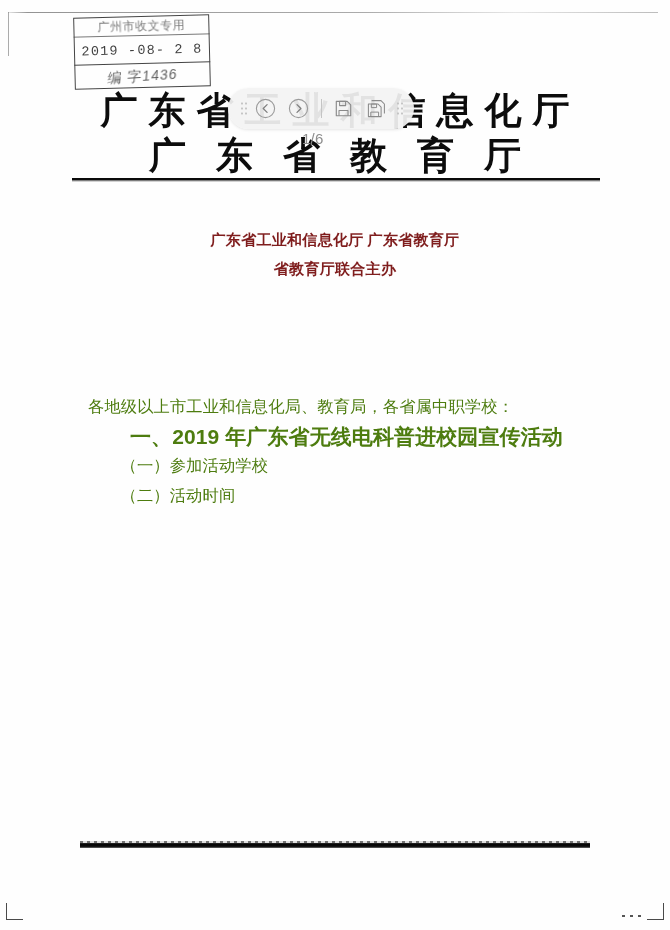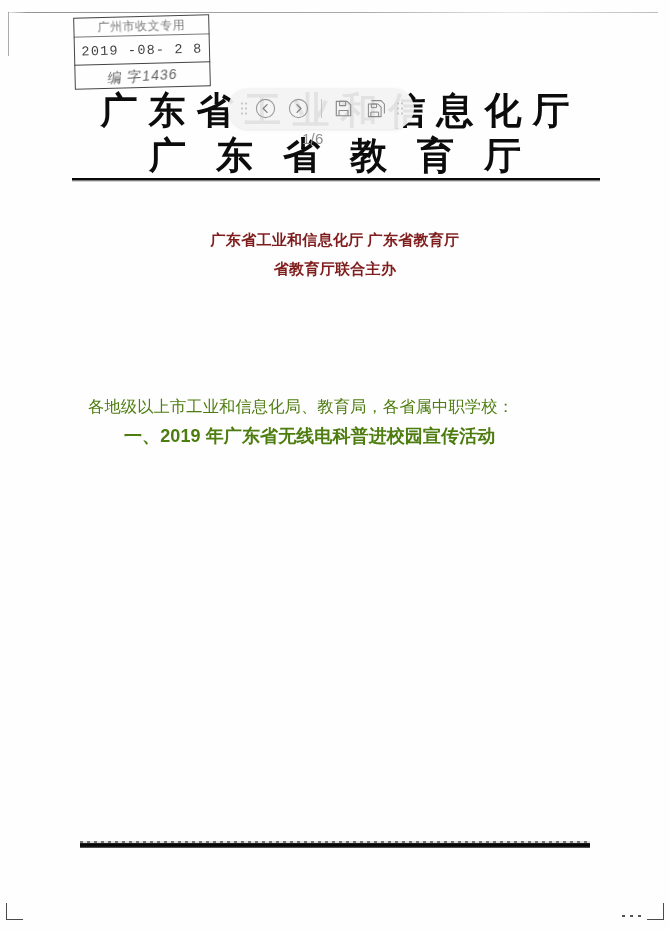--- a/index.html
+++ b/index.html
@@ -226,21 +226,21 @@
     text-align: justify;
     text-justify: inter-ideograph;
   }
   .para.indent {
     text-indent: 2em;
   }
   .para.heading {
     text-indent: 2em;
     font-weight: 700;
     font-family: "Liberation Sans", "DejaVu Sans", sans-serif;
-    font-size: 18px;
+    font-size: 21px;
   }
   .para.sub {
     text-indent: 2em;
   }
   .para.salutation {
     text-indent: 0;
   }
 
   
   #viewer-toolbar {
@@ -322,20 +322,22 @@
     <div id="mast-rule"></div>
 
     <div id="doc-title">
       <div class="t-line">广东省工业和信息化厅 广东省教育厅</div>
       <div class="t-line">省教育厅联合主办</div>
     </div>
 
     <div id="body-text">
       <p class="para salutation">各地级以上市工业和信息化局、教育局，各省属中职学校：</p>
       <p class="para heading">一、2019 年广东省无线电科普进校园宣传活动</p>
+      <p class="para sub">（一）参加活动学校</p>
+      <p class="para sub">（二）活动时间</p>
     </div>
 
     <div class="scan-band"></div>
     <div class="corner-mark bl"></div>
     <div class="corner-mark br"></div>
     <div class="corner-dots"></div>
   </div>
 
   <div id="viewer-toolbar">
     <span class="tb-grip"></span>

